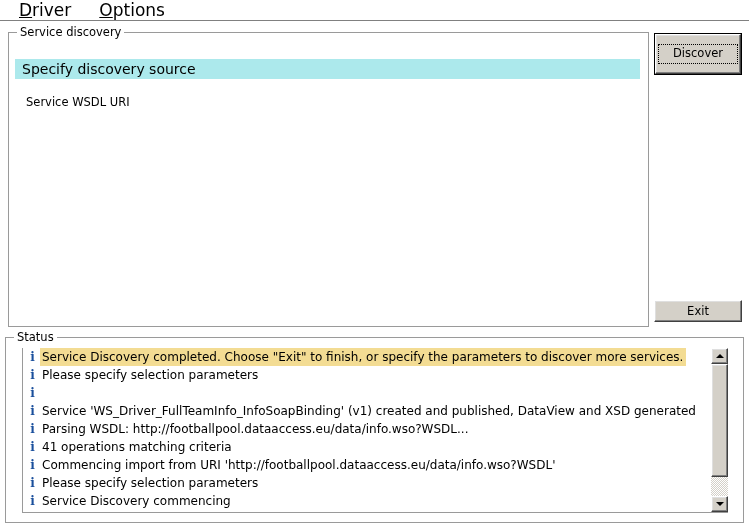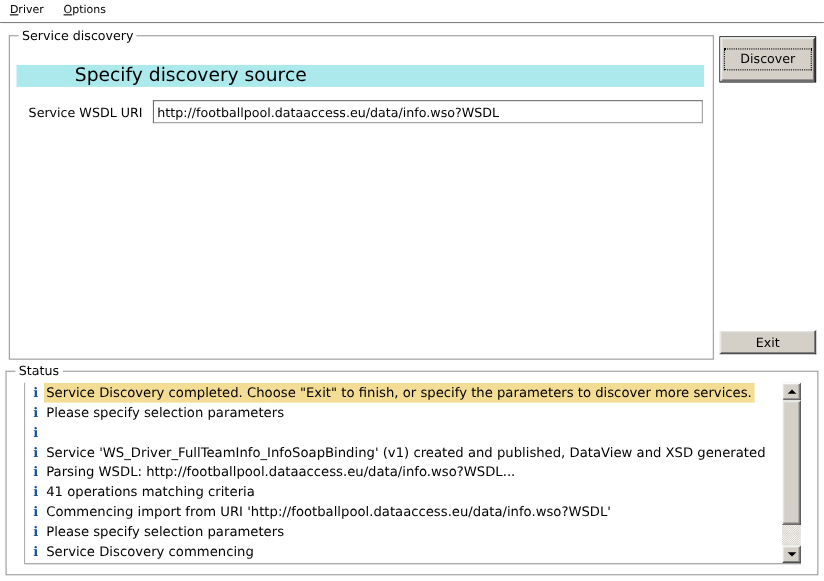--- a/index.html
+++ b/index.html
@@ -23,22 +23,22 @@
     left: 0; top: 0;
     width: 749px;
     height: 21px;
     background: #ffffff;
     border-bottom: 1px solid #808080;
     display: flex;
     align-items: center;
     box-sizing: border-box;
   }
   .menu-item {
-    padding: 2px 9px 2px 9px;
-    font-size: 10px;
+    padding: 2px 9px 2px 19px;
+    font-size: 17px;
     line-height: 14px;
     color: #000;
     cursor: default;
     white-space: nowrap;
   }
   .menu-item .accel {
     text-decoration: underline;
   }
 
   
@@ -82,23 +82,22 @@
     top: 26px;
     width: 625px;
     height: 20px;
     background: #ace9ec;
     display: flex;
     align-items: center;
     box-sizing: border-box;
   }
   #discovery-source-bar .lbl {
     padding-left: 7px;
-    font-size: 17px;
-    color: #000;
-    margin-left: 46px;
+    font-size: 14px;
+    color: #000;
   }
 
   
   #uri-row {
     position: absolute;
     left: 6px;
     top: 58px;
     width: 625px;
     height: 24px;
   }
@@ -329,21 +328,20 @@
 
 <div class="groupbox" id="grp-service">
   <div class="gb-title">Service discovery</div>
 
   <div id="discovery-source-bar">
     <span class="lbl">Specify discovery source</span>
   </div>
 
   <div id="uri-row">
     <span id="uri-label">Service WSDL URI</span>
-    <input id="uri-input" type="text" value="http://footballpool.dataaccess.eu/data/info.wso?WSDL" style="">
   </div>
 </div>
 
 <div class="win-btn default-btn" id="btn-discover">
   <div class="inner">
     <span class="focusrect">Discover</span>
   </div>
 </div>
 
 <div class="win-btn" id="btn-exit">

